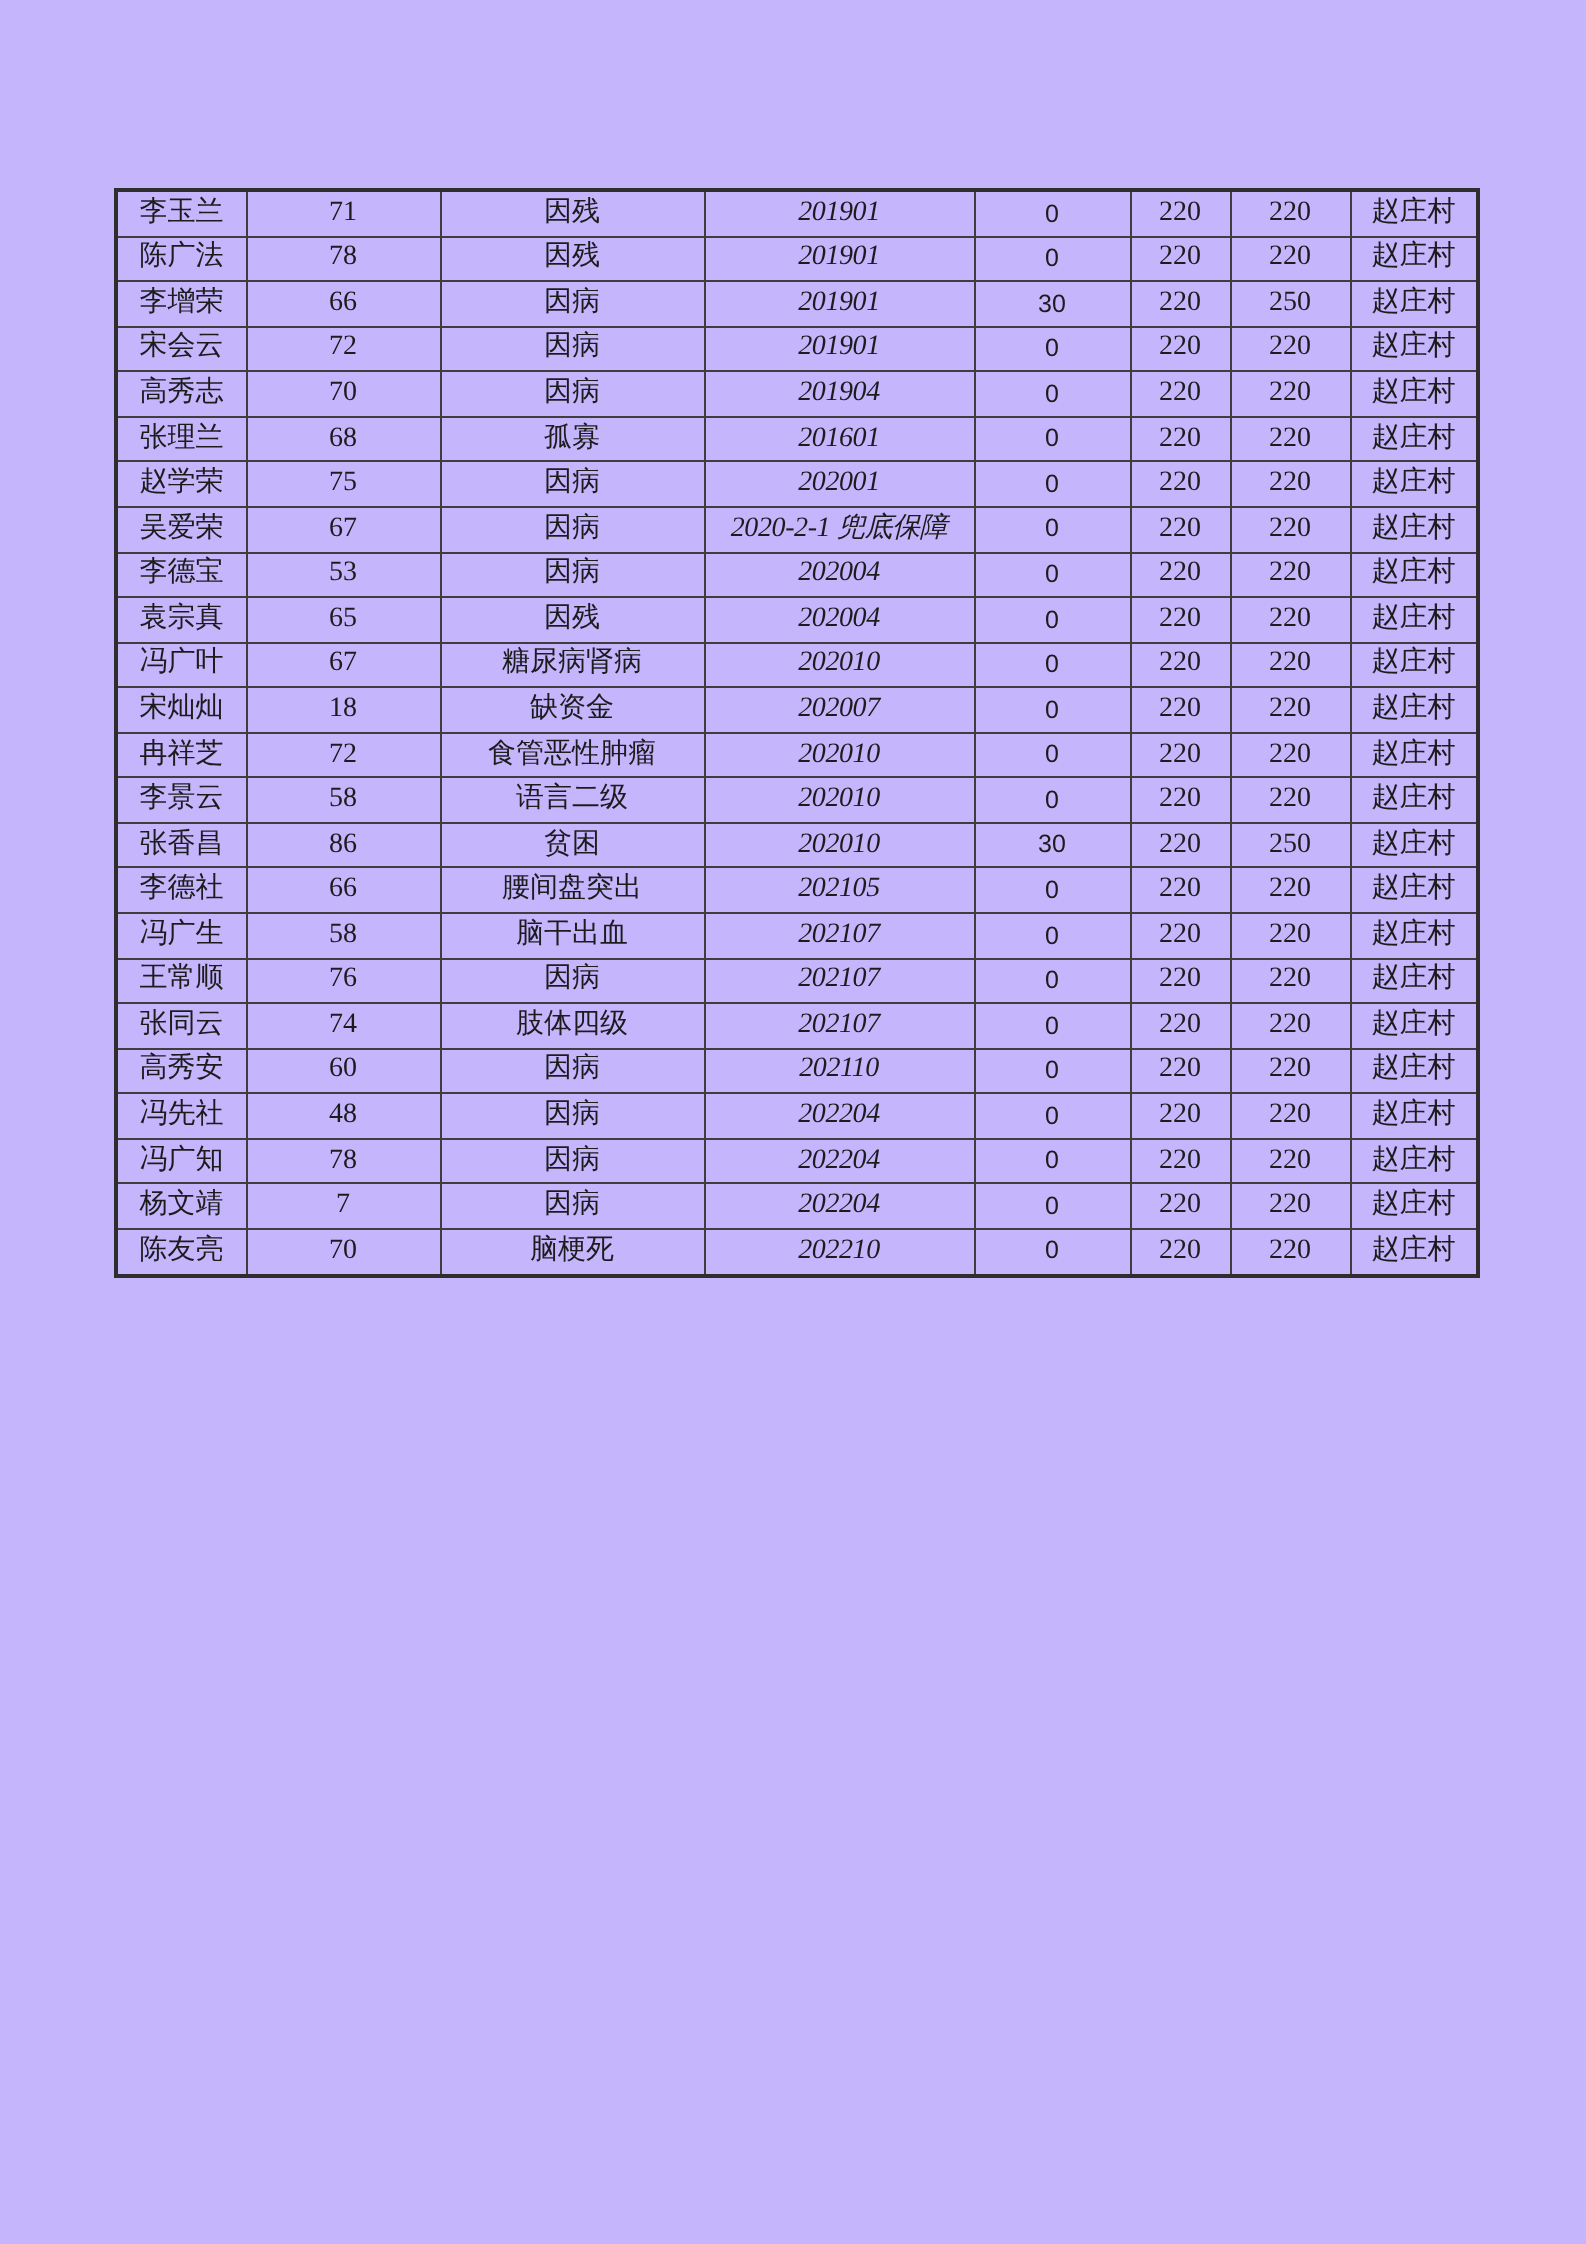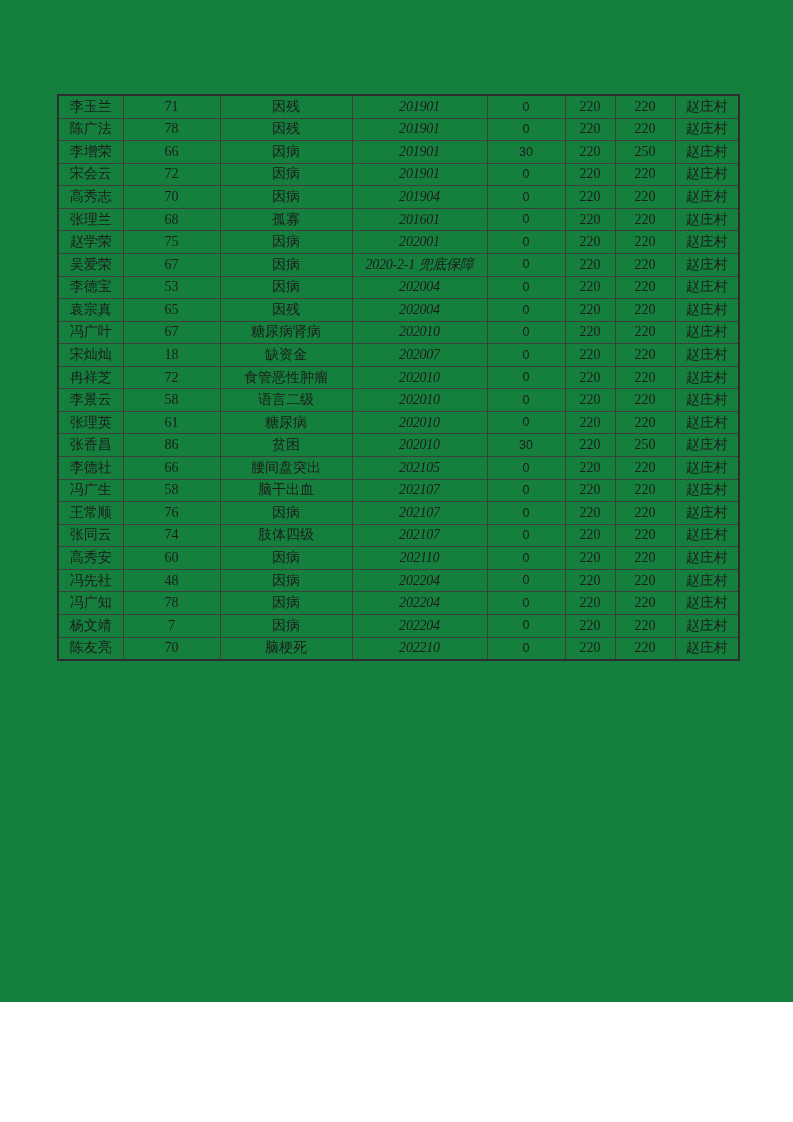--- a/index.html
+++ b/index.html
@@ -3,22 +3,22 @@
 <meta charset="utf-8">
 <style>
   html, body {
     margin: 0;
     padding: 0;
     background: #ffffff;
   }
   .page {
     position: relative;
     width: 793px;
-    height: 1002px;
-    background: #15803d;
+    height: 1122px;
+    background: #c4b5fd;
     overflow: hidden;
     font-family: "Liberation Serif", "DejaVu Serif", serif;
   }
   table.grid {
     position: absolute;
     left: 57px;
     top: 94px;
     width: 681px;
     border-collapse: collapse;
     table-layout: fixed;
@@ -198,30 +198,20 @@
           <td class="c0">李景云</td>
           <td class="c1">58</td>
           <td class="c2">语言二级</td>
           <td class="c3">202010</td>
           <td class="c4">0</td>
           <td class="c5">220</td>
           <td class="c6">220</td>
           <td class="c7">赵庄村</td>
         </tr>
         <tr>
-          <td class="c0">张理英</td>
-          <td class="c1">61</td>
-          <td class="c2">糖尿病</td>
-          <td class="c3">202010</td>
-          <td class="c4">0</td>
-          <td class="c5">220</td>
-          <td class="c6">220</td>
-          <td class="c7">赵庄村</td>
-        </tr>
-        <tr>
           <td class="c0">张香昌</td>
           <td class="c1">86</td>
           <td class="c2">贫困</td>
           <td class="c3">202010</td>
           <td class="c4">30</td>
           <td class="c5">220</td>
           <td class="c6">250</td>
           <td class="c7">赵庄村</td>
         </tr>
         <tr>

